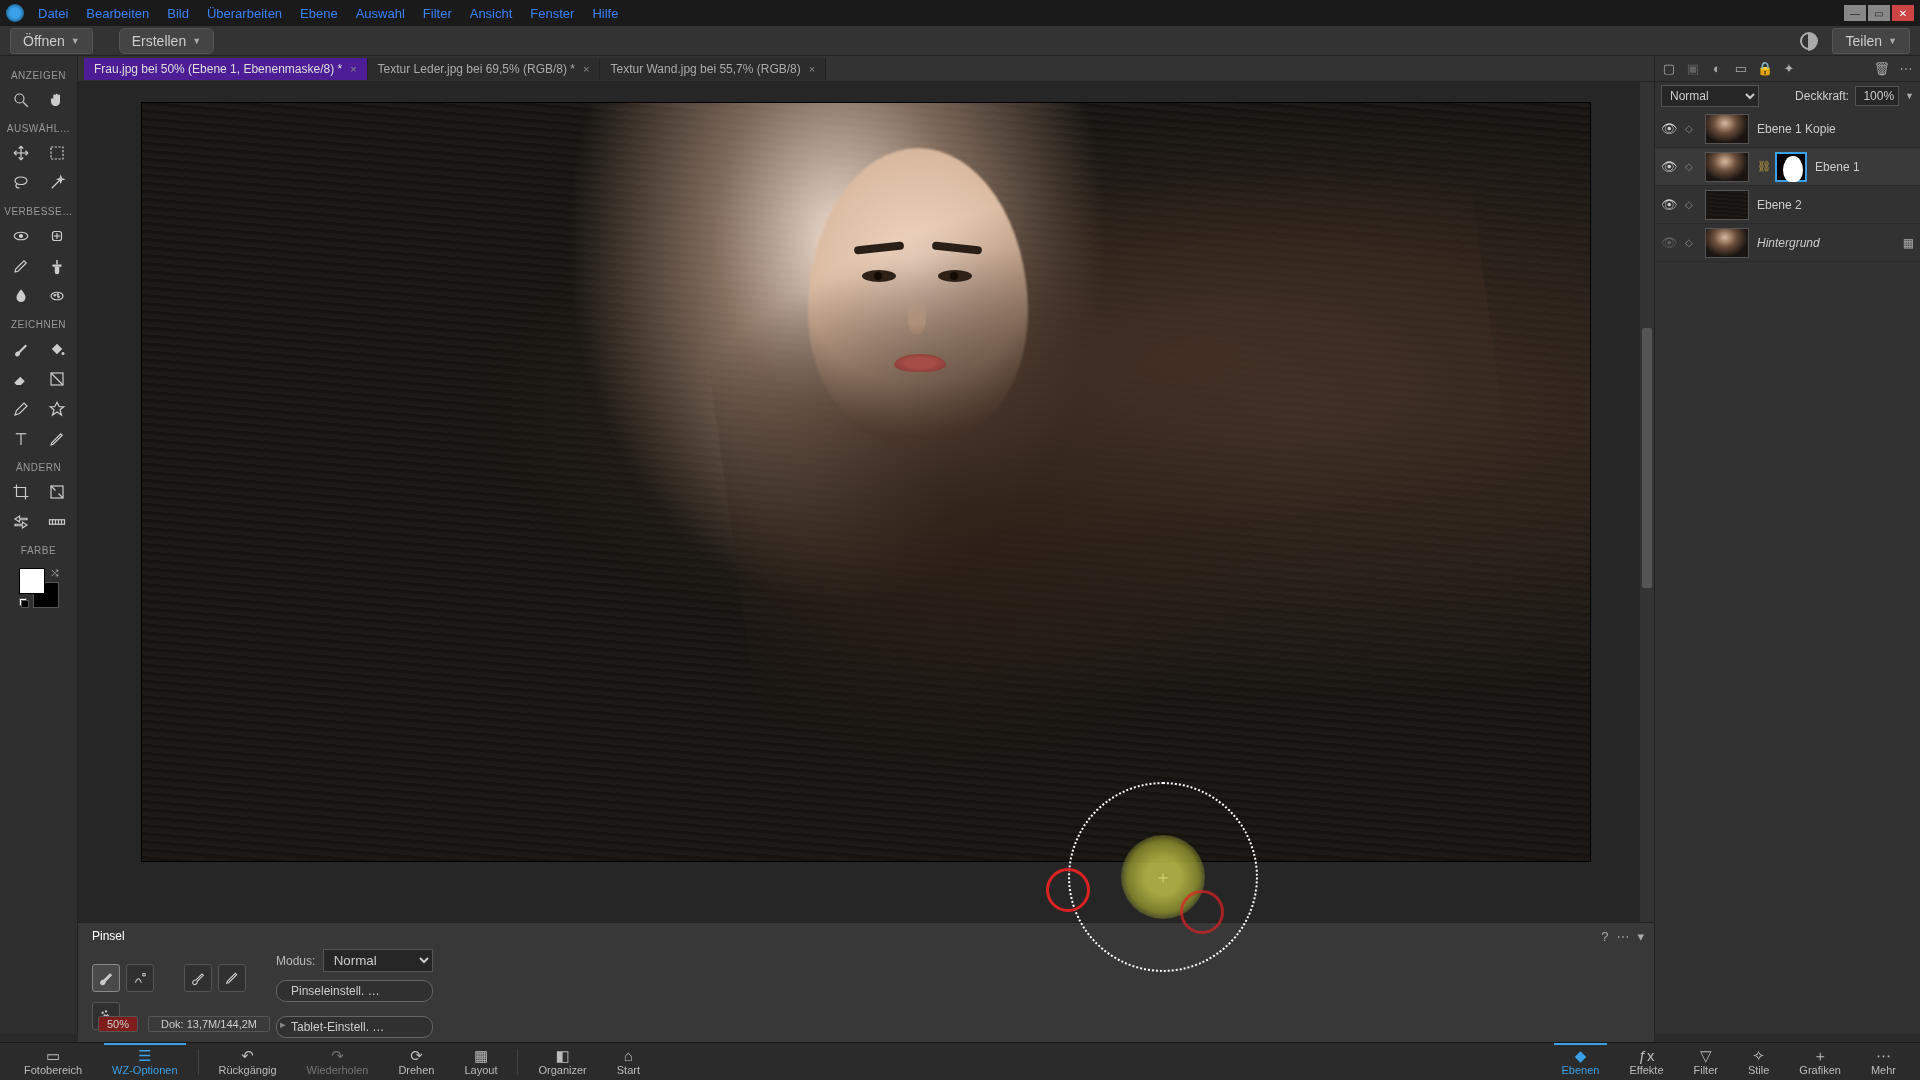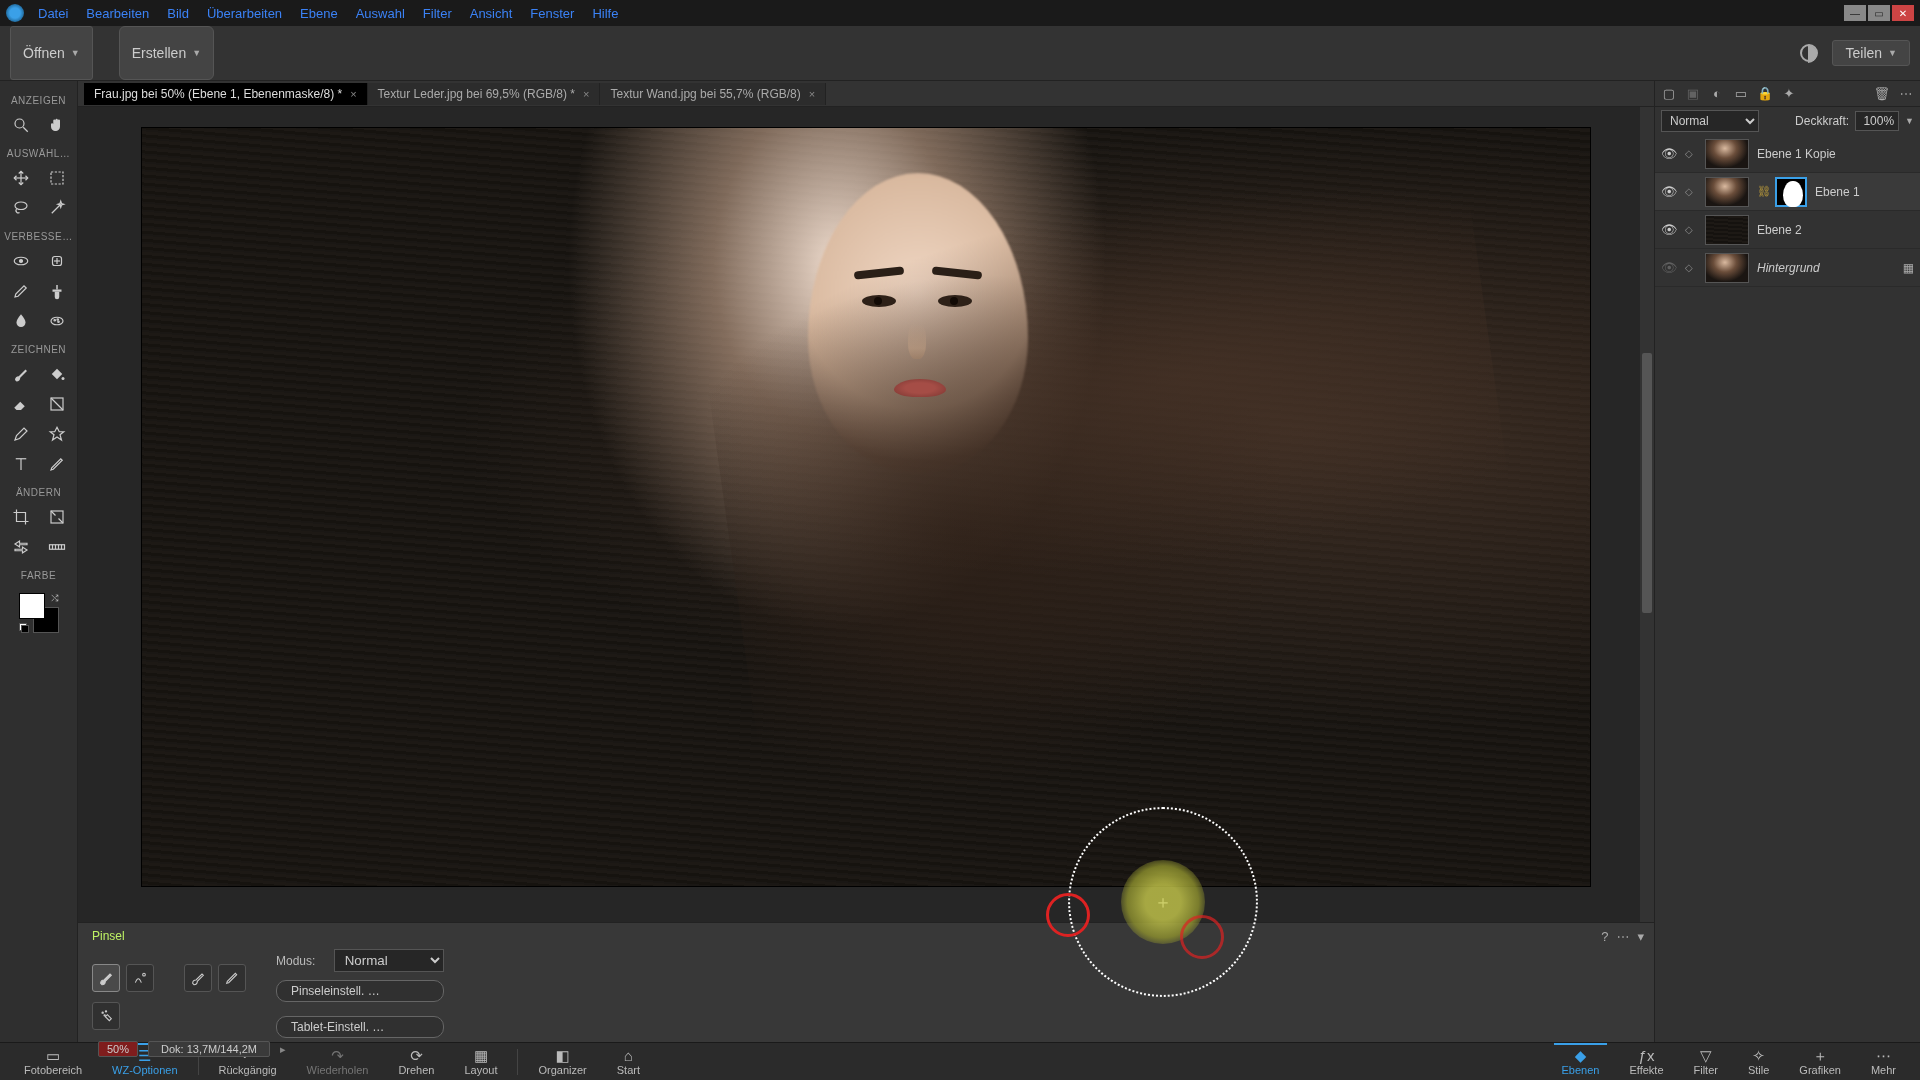--- a/index.html
+++ b/index.html
@@ -8,21 +8,21 @@
 
 .titlebar { height: 26px; background: #1a1a1a; display: flex; align-items: center; padding: 0 6px; }
 .titlebar .logo { width: 18px; height: 18px; border-radius: 50%; background: radial-gradient(circle,#3aa0e8 40%,#0a3a5a); margin-right: 14px; }
 .titlebar .menu { display: flex; gap: 18px; font-size: 13px; }
 .titlebar .menu span { color: #3b82f6; cursor: default; }
 .titlebar .wincontrols { margin-left: auto; display: flex; gap: 2px; }
 .titlebar .wincontrols div { width: 22px; height: 16px; background: #888; display: flex; align-items: center; justify-content: center; font-size: 10px; color: #222; }
 .titlebar .wincontrols div.close { background: #c44; color: #fff; }
 
 
-.appheader { height: 55px; background: #333; display: flex; padding: 0 10px; border-bottom: 1px solid #222; }
+.appheader { height: 30px; background: #333; display: flex; align-items: center; padding: 0 10px; border-bottom: 1px solid #222; }
 .appheader .btn { padding: 4px 12px; background: #444; border: 1px solid #555; border-radius: 3px; font-size: 14px; display: flex; align-items: center; gap: 6px; }
 .appheader .btn .caret { font-size: 9px; color: #aaa; }
 .appheader .btn + .btn { margin-left: 26px; border-radius: 6px; }
 .appheader .modes { position: absolute; left: 50%; transform: translateX(-50%); display: flex; gap: 30px; font-size: 15px; }
 .appheader .modes span { padding: 8px 4px 10px; }
 .appheader .modes span.active { color: #3aa0e8; border-bottom: 3px solid #3aa0e8; }
 .appheader .right { margin-left: auto; display: flex; align-items: center; gap: 14px; }
 .appheader .circleicon { width: 18px; height: 18px; border: 2px solid #aaa; border-radius: 50%; position: relative; }
 .appheader .circleicon::after { content:""; position:absolute; right:-1px; top:-1px; width:9px; height:18px; border-radius:0 9px 9px 0; background:#aaa;}
 
@@ -41,21 +41,21 @@
 .swatchwrap .bg { position: absolute; bottom: 0; right: 0; width: 26px; height: 26px; background: #000; border: 1px solid #555; }
 .swatchwrap .swap { position:absolute; top:0; right:0; font-size:9px; color:#ccc;}
 .swatchwrap .mini { position:absolute; bottom:0; left:0; width:10px; height:10px; }
 .swatchwrap .mini::before{content:"";position:absolute;top:0;left:0;width:6px;height:6px;background:#fff;border:1px solid #555;}
 .swatchwrap .mini::after{content:"";position:absolute;bottom:0;right:0;width:6px;height:6px;background:#000;border:1px solid #555;}
 
 
 .center { flex: 1; display: flex; flex-direction: column; background: #262626; position: relative; }
 .doctabs { height: 26px; background: #333; display: flex; align-items: center; padding-left: 6px; gap: 0; font-size: 12px; border-bottom:1px solid #222;}
 .doctabs .tab { padding: 4px 10px; background: #2c2c2c; border-right: 1px solid #222; display: flex; align-items: center; gap: 8px; color:#aaa; }
-.doctabs .tab.active { background: #000000; color:#ddd;}
+.doctabs .tab.active { background: #4c1d95; color:#ddd;}
 .doctabs .tab .x { font-size: 11px; color: #888; }
 
 .canvaswrap { flex: 1; position: relative; overflow: hidden; display:flex; align-items:flex-start; justify-content:center; padding-top:20px;}
 .canvas { width: 1450px; height: 760px; background:
   radial-gradient(ellipse 560px 760px at 48% 18%, rgba(255,235,220,0.92) 0%, rgba(210,175,150,0.55) 22%, rgba(70,50,40,0.0) 48%),
   radial-gradient(ellipse 1400px 500px at 80% 40%, rgba(90,65,50,0.55) 0%, rgba(40,30,25,0.0) 60%),
   repeating-linear-gradient(5deg, #1a1714 0 2px, #16130f 2px 5px, #1d1915 5px 8px),
   repeating-linear-gradient(-12deg, rgba(60,55,50,.25) 0 3px, rgba(0,0,0,0) 3px 9px),
   #141210;
   position: relative; border:1px solid #000;}
@@ -113,28 +113,28 @@
 .layer .thumb.texture{background:repeating-linear-gradient(4deg,#1d1915 0 2px,#15120f 2px 4px);}
 .layer .mask { width: 32px; height: 30px; border: 2px solid #3aa0e8; background:#000; position:relative;}
 .layer .mask::after{content:"";position:absolute;left:6px;top:2px;width:20px;height:26px;background:#fff;border-radius:48% 48% 40% 40%/55% 55% 45% 45%;}
 .layer .chain{width:10px;color:#c9a53a;font-size:11px;}
 .layer .name { flex: 1; font-size: 12px; }
 .layer .name.italic{font-style:italic;}
 .layer .lockic{font-size:12px;color:#aaa;}
 
 
 .optpanel { position: absolute; left: 78px; right: 266px; bottom: 38px; height: 120px; background: #383838; border-top: 1px solid #222; padding: 6px 14px; font-size: 12px; }
-.optpanel .title { font-size: 12px; color: #bef264; margin-bottom: 6px; }
+.optpanel .title { font-size: 12px; color: #ffffff; margin-bottom: 6px; }
 .optpanel .row { display: flex; align-items: center; gap: 30px; }
 .optpanel .col { display:flex; flex-direction:column; gap:10px;}
 .optpanel .btns { display:flex; gap:6px;}
 .optpanel .sqbtn { width:28px;height:28px;border:1px solid #555;border-radius:3px;display:flex;align-items:center;justify-content:center;background:#303030;}
 .optpanel .sqbtn.active{background:#4a4a4a;border-color:#888;}
 .optpanel .sqbtn svg{width:16px;height:16px;stroke:#ccc;fill:none;stroke-width:1.6;}
-.optpanel label { color:#bbb; margin-right:15px;}
+.optpanel label { color:#bbb; margin-right:4px;}
 .optpanel .brushprev{display:inline-block;width:120px;height:18px;border:1px solid #555;background:radial-gradient(ellipse 110px 14px at center,#fff 0%,#fff 40%,transparent 75%) #222;vertical-align:middle;border-radius:2px;}
 .optpanel .sliderwrap{display:flex;align-items:center;gap:8px;}
 .optpanel .slider{width:110px;height:4px;background:#555;border-radius:2px;position:relative;}
 .optpanel .slider .knob{position:absolute;top:-5px;width:14px;height:14px;border-radius:50%;background:#ccc;}
 .optpanel .val{width:52px;}
 .optpanel select{background:#262626;border:1px solid #555;color:#ccc;padding:2px 6px;width:110px;}
 .optpanel .pillbtn{border:1px solid #666;border-radius:10px;padding:3px 14px;background:#303030;font-size:12px;margin-bottom:6px;display:inline-block;}
 .optpanel .righticons{position:absolute;right:10px;top:6px;display:flex;gap:8px;color:#aaa;font-size:13px;}
 .optpanel .dropdowncaret{font-size:9px;color:#aaa;margin-left:4px;}
 

